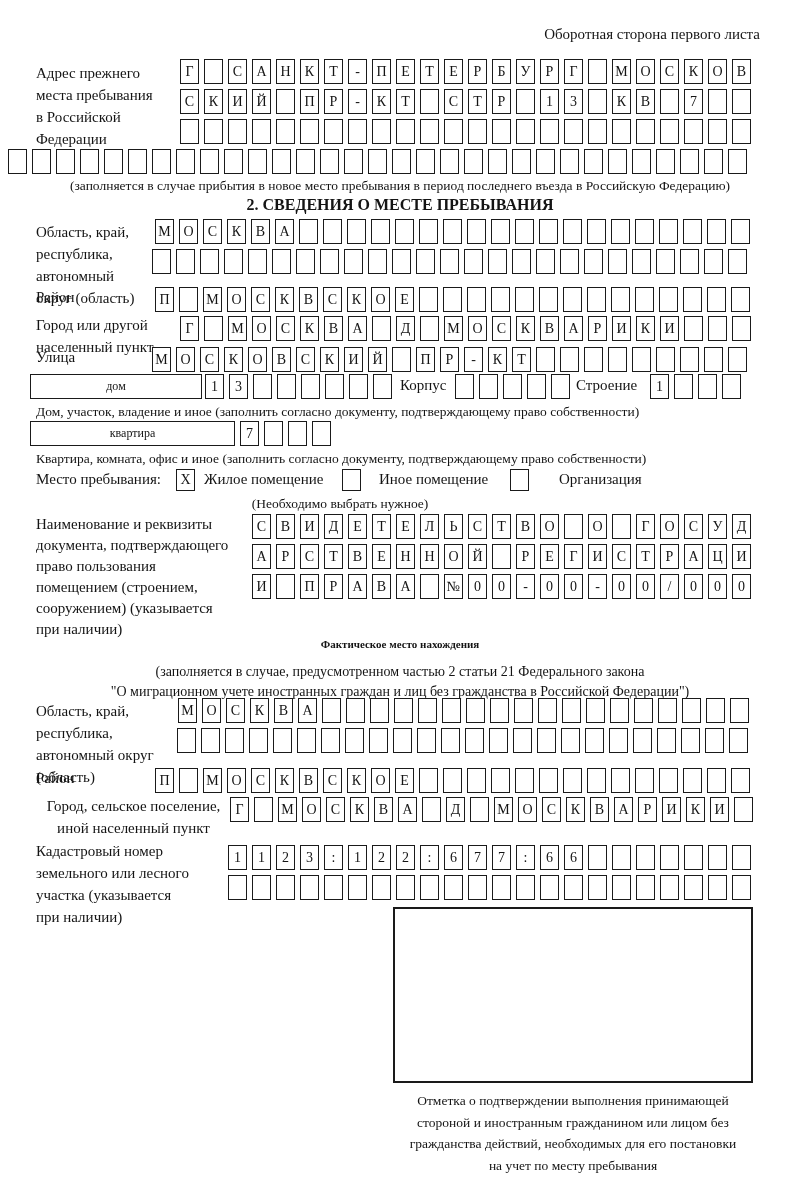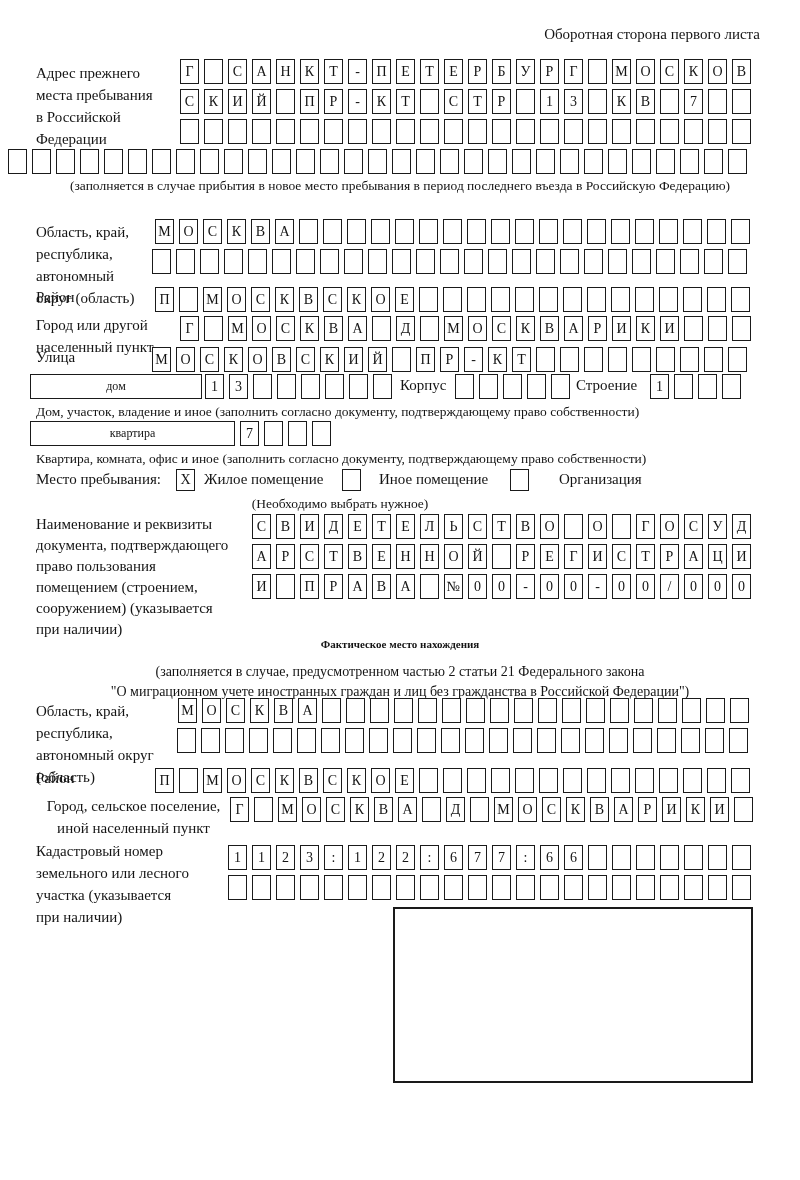--- a/index.html
+++ b/index.html
@@ -211,20 +211,21 @@
       <span class="cell"></span>
       <span class="cell"></span>
       <span class="cell"></span>
       <span class="cell"></span>
       <span class="cell"></span>
       <span class="cell"></span>
       <span class="cell"></span>
     </div>
   <div class="abs note1 center note">(заполняется в случае прибытия в новое место пребывания в период последнего въезда в Российскую Федерацию)</div>
 
+  <div class="abs s2-title center bold">2. СВЕДЕНИЯ О МЕСТЕ ПРЕБЫВАНИЯ</div>
 
   <div class="abs s2-region-label lines">Область, край,
 республика,
 автономный
 округ (область)</div>
   <div class="boxrow s2-region-r1">
       <span class="cell">М</span>
       <span class="cell">О</span>
       <span class="cell">С</span>
       <span class="cell">К</span>
@@ -651,14 +652,18 @@
       <span class="cell"></span>
       <span class="cell"></span>
       <span class="cell"></span>
       <span class="cell"></span>
       <span class="cell"></span>
       <span class="cell"></span>
       <span class="cell"></span>
     </div>
 
   <div class="abs stamp-box"></div>
+  <div class="abs stamp-note note lines" style="font-size:13.5px;">Отметка о подтверждении выполнения принимающей
+стороной и иностранным гражданином или лицом без
+гражданства действий, необходимых для его постановки
+на учет по месту пребывания</div>
 
 </div>
 
 </body></html>

